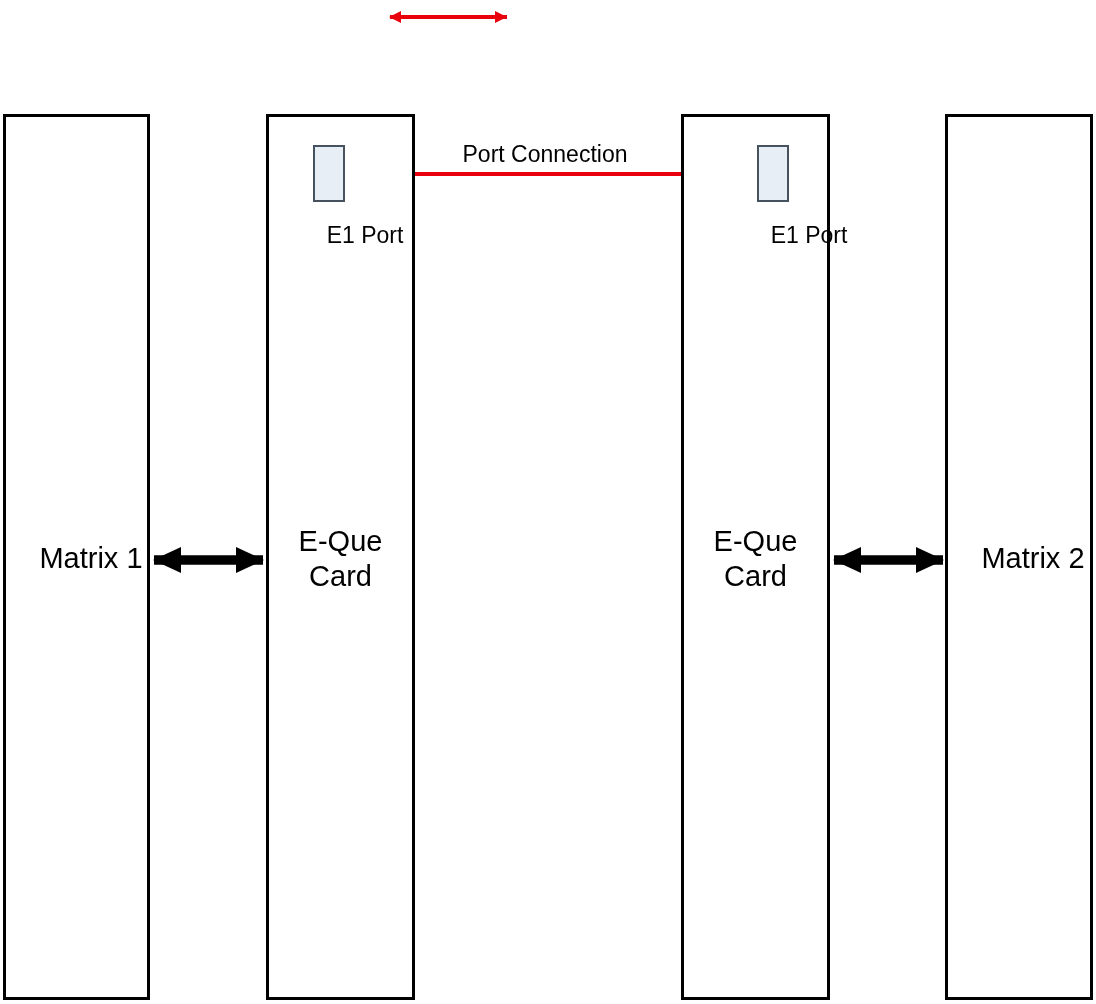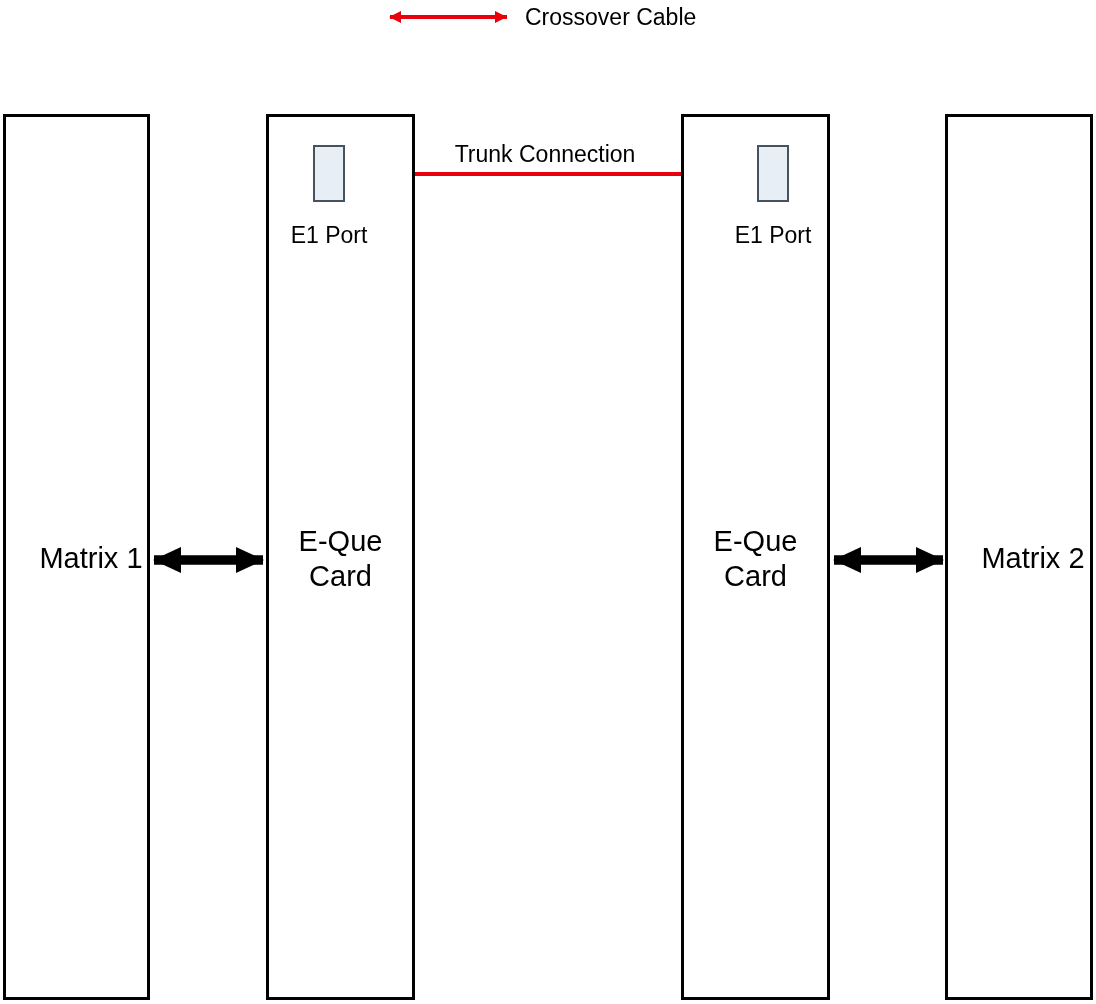--- a/index.html
+++ b/index.html
@@ -45,20 +45,21 @@
     background: #e8eef6;
     border: 2px solid #46525e;
   }
   .port-label {
     position: absolute;
     text-align: center;
     color: #000000;
     font-size: 23px;
     line-height: 26px;
     font-family: "Liberation Sans", sans-serif;
+    padding-left: 36px;
   }
   .conn-label {
     position: absolute;
     text-align: center;
     color: #000000;
     font-size: 23px;
     line-height: 26px;
     font-family: "Liberation Sans", sans-serif;
   }
   .legend-label {
@@ -105,21 +106,20 @@
       <line x1="263" y1="560" x2="154" y2="560" stroke="#000000" stroke-width="9" marker-end="url(#blk-head-left)"></line>
       <line x1="154" y1="560" x2="263" y2="560" stroke="#000000" stroke-width="9" marker-end="url(#blk-head-right)"></line>
     </g>
 
     <g>
       <line x1="943" y1="560" x2="834" y2="560" stroke="#000000" stroke-width="9" marker-end="url(#blk-head-left)"></line>
       <line x1="834" y1="560" x2="943" y2="560" stroke="#000000" stroke-width="9" marker-end="url(#blk-head-right)"></line>
     </g>
   </svg>
 
-  <div class="legend-label" style="left:525px; top:4px; width:300px;">Crossover Cable</div>
 
   <div class="chassis" style="left:3px; top:114px; width:147px; height:886px;"></div>
   <div class="chassis-label" style="left:3px; top:541px; width:176px;">Matrix 1</div>
 
   <div class="chassis" style="left:266px; top:114px; width:149px; height:886px;"></div>
   <div class="chassis-label" style="left:266px; top:524px; width:149px;">E-Que
 Card</div>
 
   <div class="chassis" style="left:681px; top:114px; width:149px; height:886px;"></div>
   <div class="chassis-label" style="left:681px; top:524px; width:149px;">E-Que
@@ -127,15 +127,15 @@
 
   <div class="chassis" style="left:945px; top:114px; width:148px; height:886px;"></div>
   <div class="chassis-label" style="left:945px; top:541px; width:176px;">Matrix 2</div>
 
   <div class="port-box" style="left:313px; top:145px; width:32px; height:57px;"></div>
   <div class="port-label" style="left:269px; top:222px; width:120px;">E1 Port</div>
 
   <div class="port-box" style="left:757px; top:145px; width:32px; height:57px;"></div>
   <div class="port-label" style="left:713px; top:222px; width:120px;">E1 Port</div>
 
-  <div class="conn-label" style="left:425px; top:141px; width:240px;">Trunk Connection</div>
+  <div class="conn-label" style="left:425px; top:141px; width:240px;">Port Connection</div>
 
 </div>
 
 </body></html>

